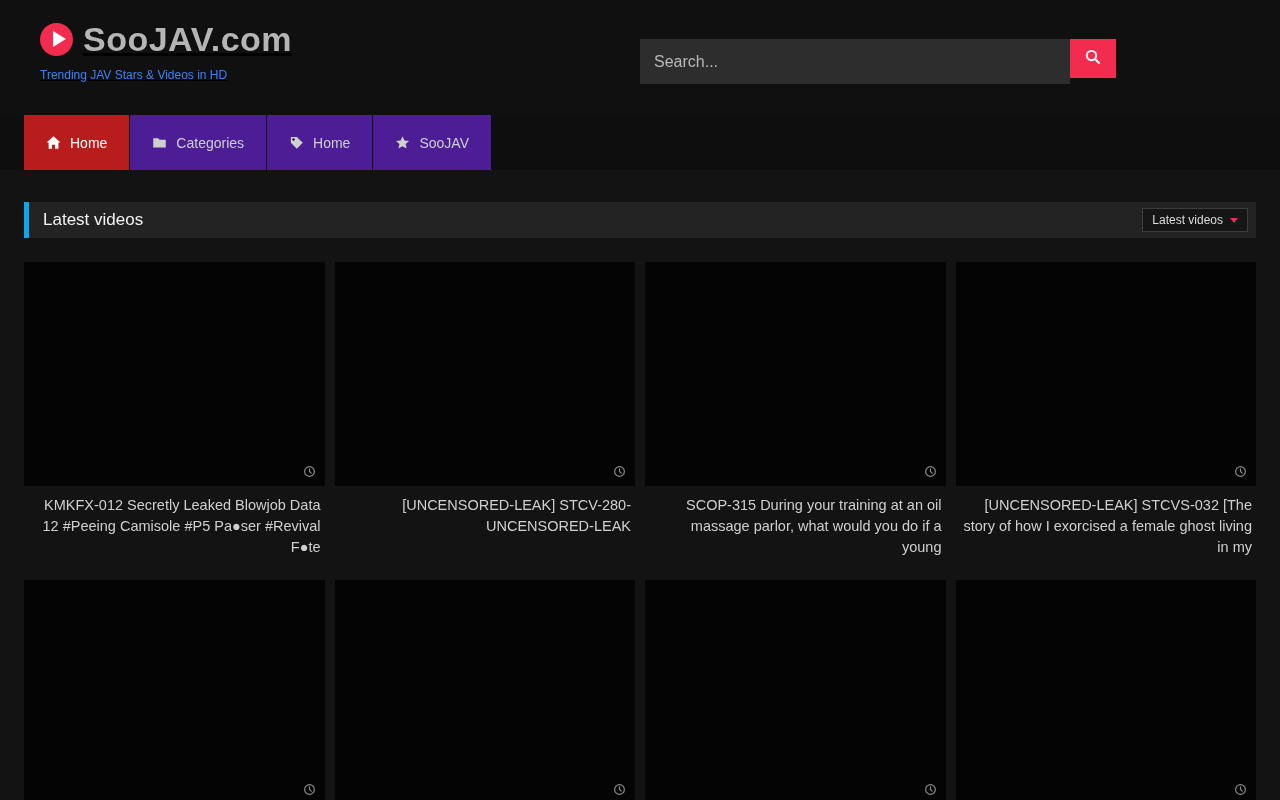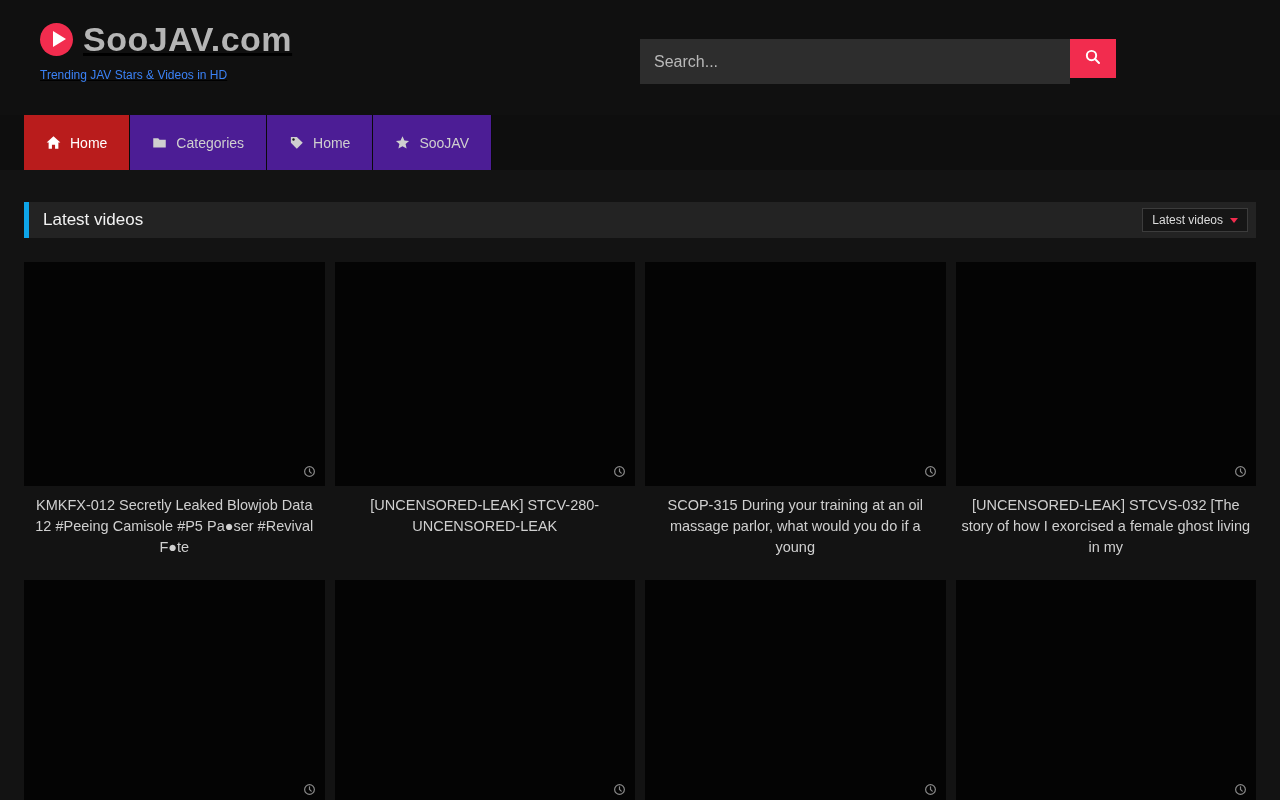--- a/index.html
+++ b/index.html
@@ -68,21 +68,21 @@
 
   
   .grid { margin-top:24px; display:flex; flex-wrap:wrap; gap:22px 10px; }
   .card { width:calc((100% - 30px) / 4); cursor:pointer; }
   .thumb {
     position:relative; height:224px; background:#040404;
   }
   .clock { position:absolute; right:9px; bottom:8px; line-height:0; }
   .title {
     margin-top:9px; padding:0 4px;
-    text-align:center; color:#cfcfcf; font-size:14.5px; line-height:21px;
+    text-align:right; color:#cfcfcf; font-size:14.5px; line-height:21px;
   }
 </style>
 </head>
 <body>
 
 <div class="header">
   <div class="logo-wrap">
     <div class="logo-row">
       <span class="play-icon"></span>
       <span class="logo-text">SooJAV.com</span>

